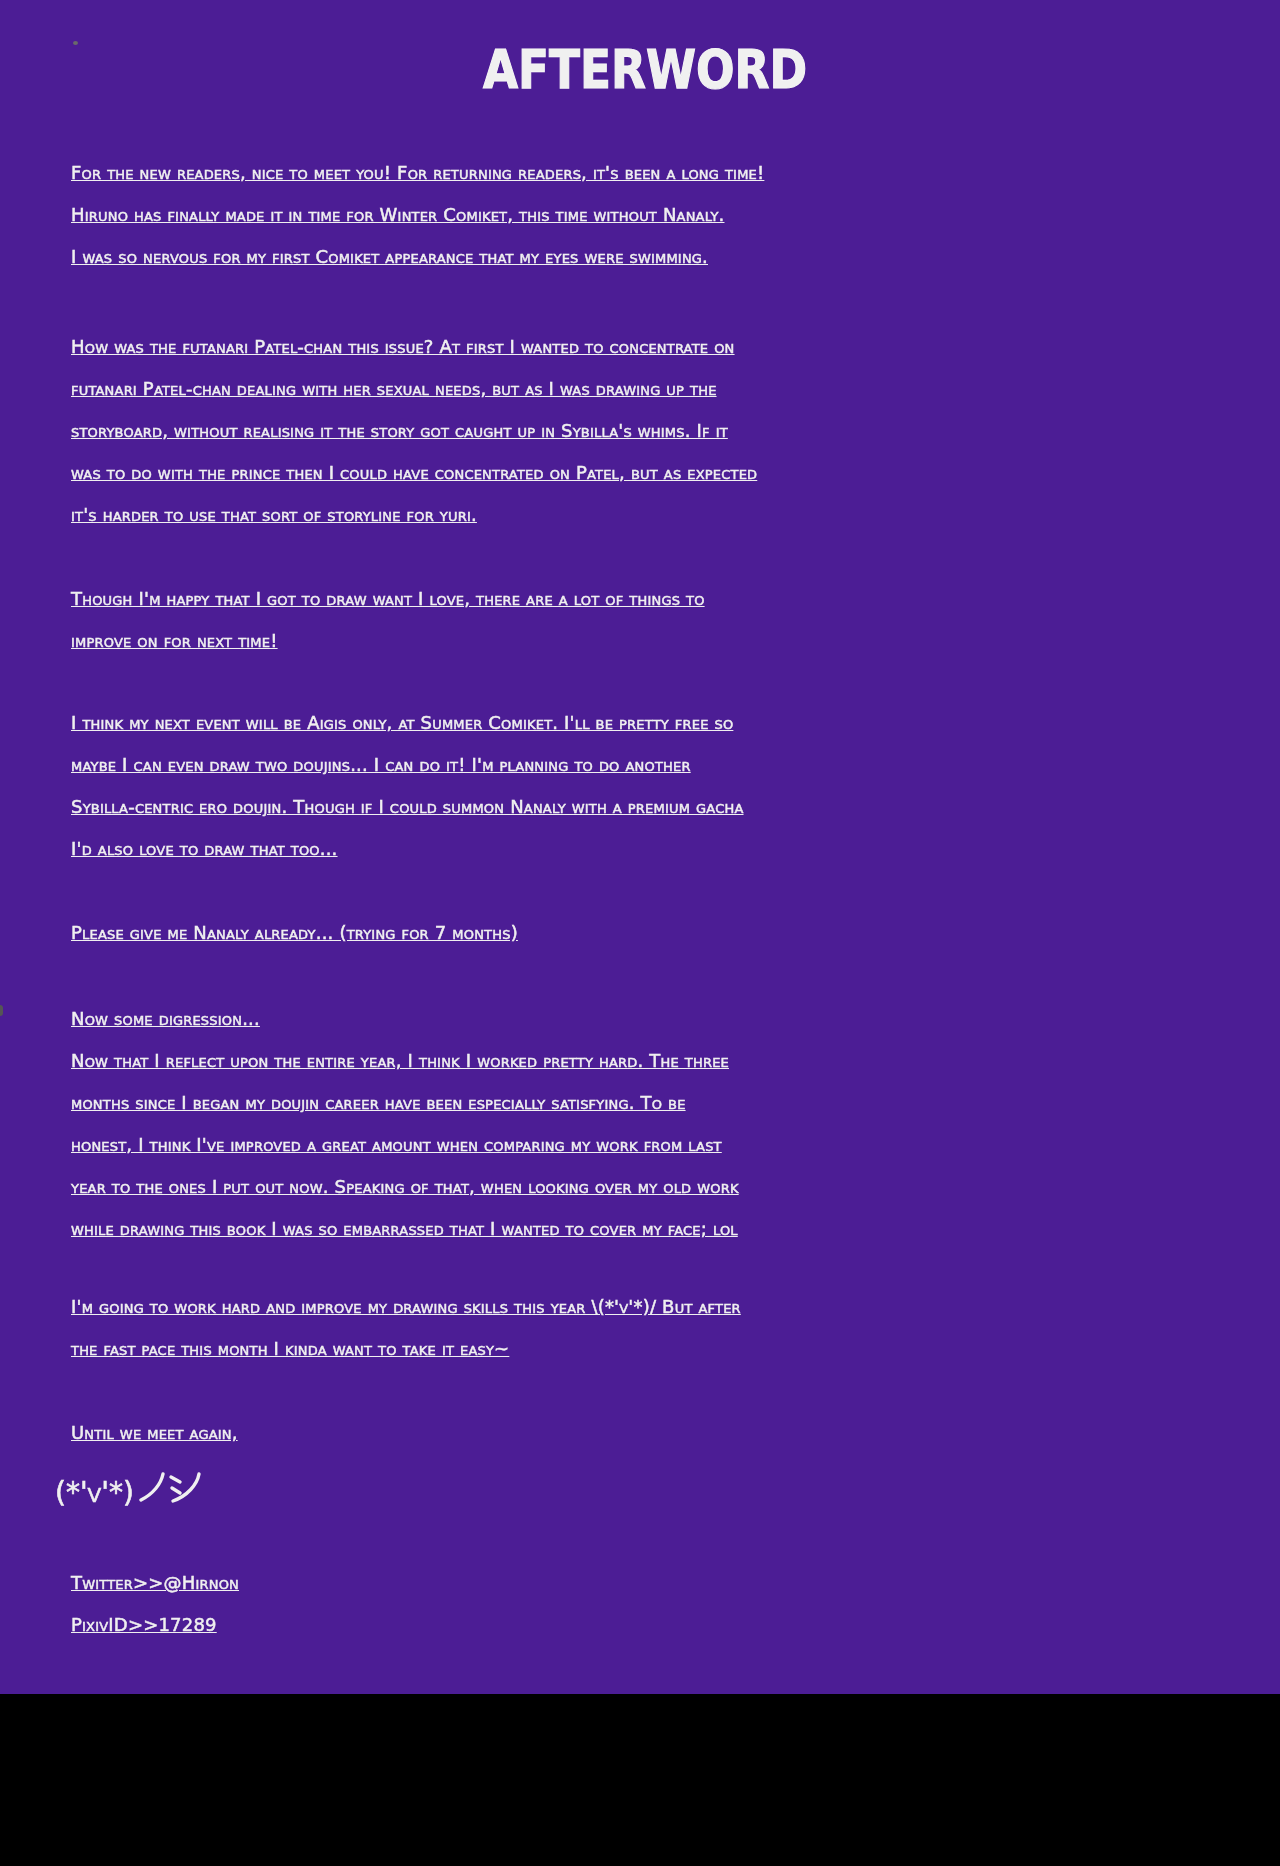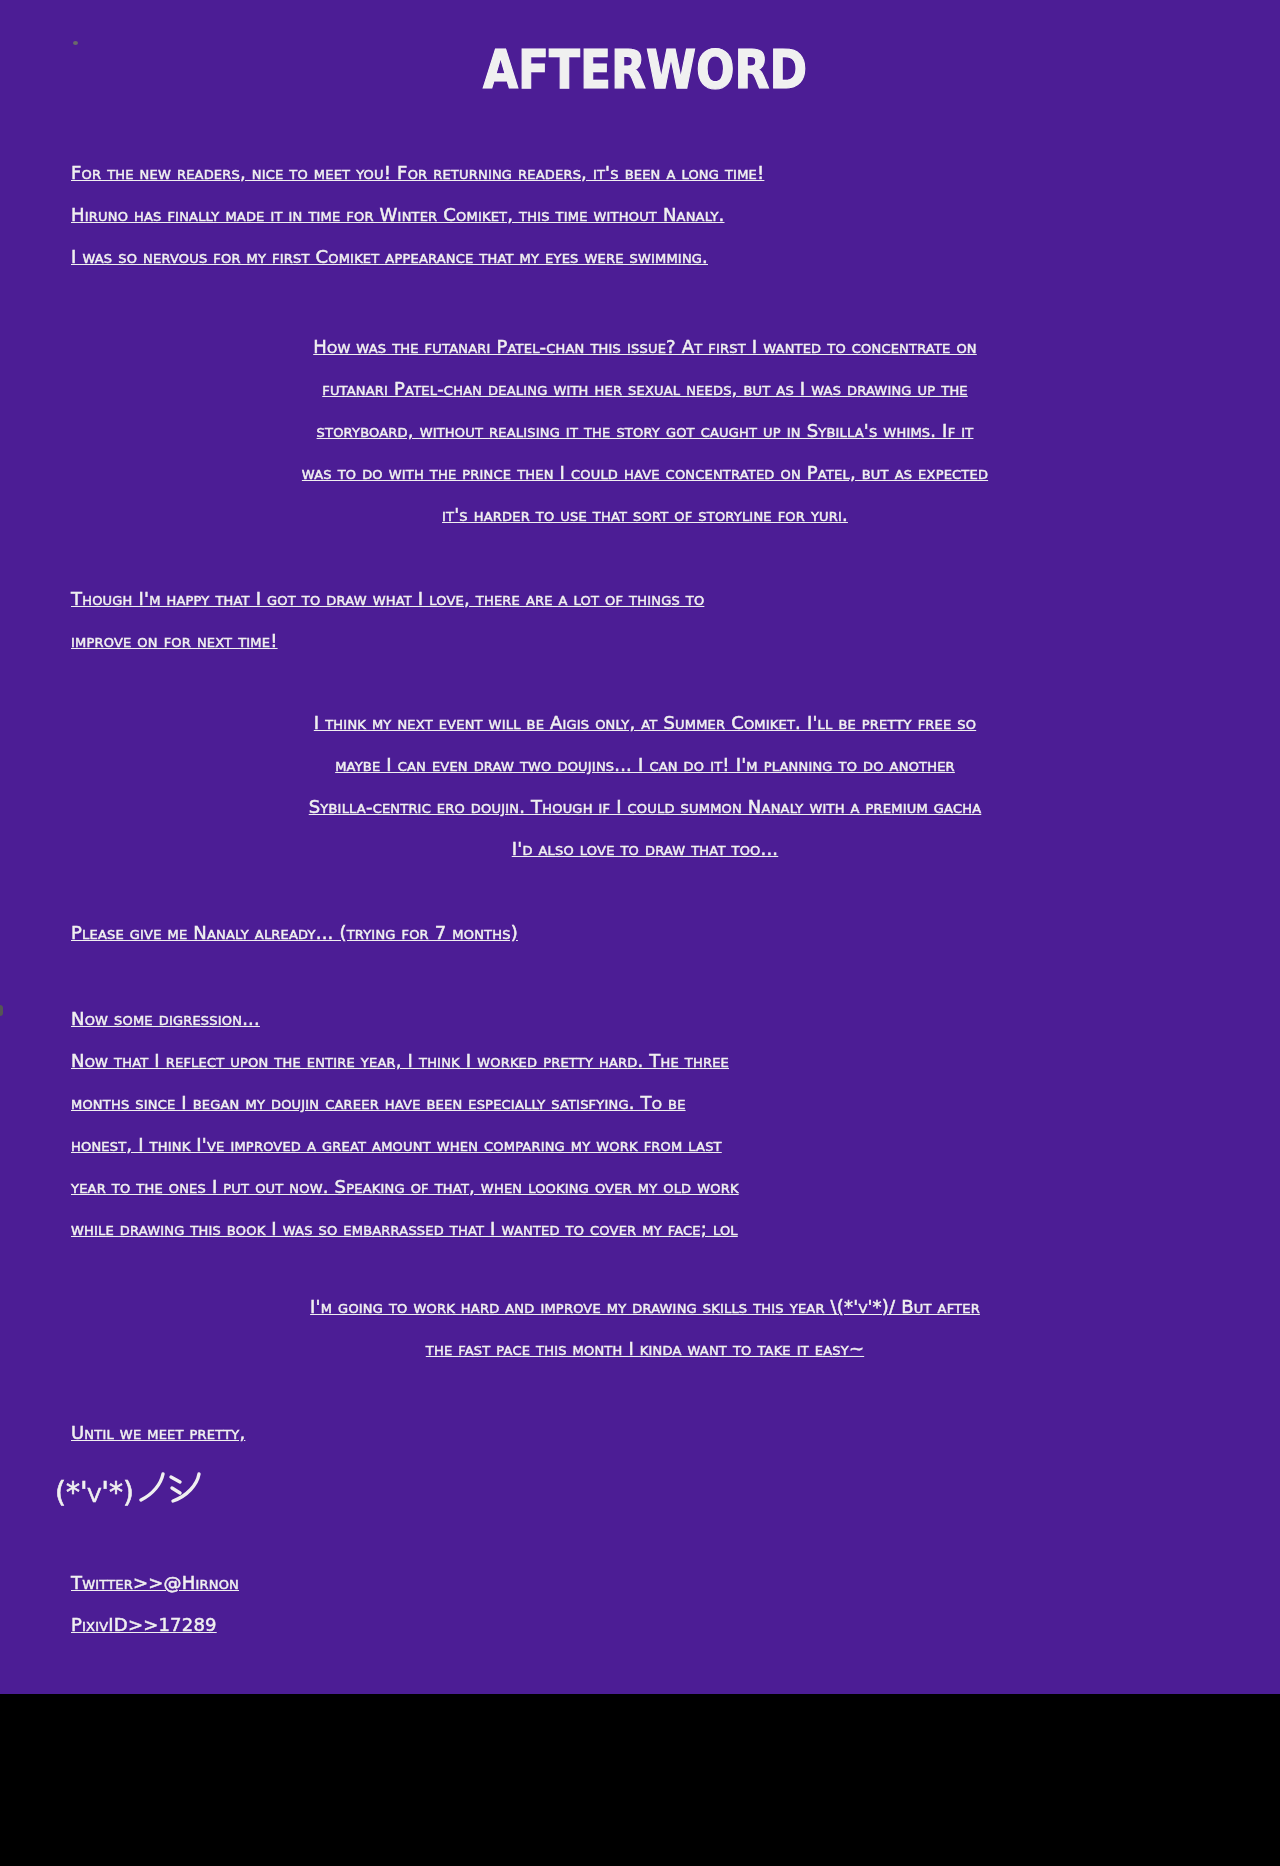--- a/index.html
+++ b/index.html
@@ -35,21 +35,21 @@
     font-size: 18px;
     line-height: 42px;
     letter-spacing: 0.2px;
     white-space: pre-line;
     margin: 16px;
     text-decoration: underline;
     -webkit-text-stroke: 0.5px #f0f0f0;
   }
   .mb48 { margin-bottom: 48px; }
   .mb44 { margin-bottom: 44px; }
-  .mb42 { margin-bottom: 42px; text-align: center; }
+  .mb42 { margin-bottom: 42px; }
   .mb41 { margin-bottom: 41px; }
   .mb40 { margin-bottom: 40px; }
   .mb36 { margin-bottom: 36px; }
   .emote-line {
     font-size: 28px;
     line-height: 42px;
     margin: 0 0 46px 0;
     -webkit-text-stroke: 0.6px #f0f0f0;
     display: flex;
     align-items: center;
@@ -87,41 +87,41 @@
   <p class="para mb48">For the new readers, nice to meet you! For returning readers, it's been a long time!
 Hiruno has finally made it in time for Winter Comiket, this time without Nanaly.
 I was so nervous for my first Comiket appearance that my eyes were swimming.</p>
 
   <p class="para mb42">How was the futanari Patel-chan this issue? At first I wanted to concentrate on
 futanari Patel-chan dealing with her sexual needs, but as I was drawing up the
 storyboard, without realising it the story got caught up in Sybilla's whims. If it
 was to do with the prince then I could have concentrated on Patel, but as expected
 it's harder to use that sort of storyline for yuri.</p>
 
-  <p class="para mb40">Though I'm happy that I got to draw what I love, there are a lot of things to
+  <p class="para mb40">Though I'm happy that I got to draw want I love, there are a lot of things to
 improve on for next time!</p>
 
   <p class="para mb42">I think my next event will be Aigis only, at Summer Comiket. I'll be pretty free so
 maybe I can even draw two doujins... I can do it! I'm planning to do another
 Sybilla-centric ero doujin. Though if I could summon Nanaly with a premium gacha
 I'd also love to draw that too...</p>
 
   <p class="para mb44">Please give me Nanaly already... (trying for 7 months)</p>
 
   <p class="para mb36">Now some digression...
 Now that I reflect upon the entire year, I think I worked pretty hard. The three
 months since I began my doujin career have been especially satisfying. To be
 honest, I think I've improved a great amount when comparing my work from last
 year to the ones I put out now. Speaking of that, when looking over my old work
 while drawing this book I was so embarrassed that I wanted to cover my face; lol</p>
 
   <p class="para mb42">I'm going to work hard and improve my drawing skills this year \(*'v'*)/ But after
 the fast pace this month I kinda want to take it easy~</p>
 
-  <p class="para">Until we meet pretty,</p>
+  <p class="para">Until we meet again,</p>
 
   <p class="emote-line">
     <span>(*'v'*)</span>
       <span class="kana-svg" title="ノシ"><svg width="66" height="32" viewBox="0 0 64 32">
       <path d="M24 2 C 22 12, 14 22, 2 28"></path>
       <path d="M32 5 l 9 5"></path>
       <path d="M33 16 l 8 5"></path>
       <path d="M60 2 C 58 13, 48 24, 34 29"></path>
     </svg></span>
   </p>

